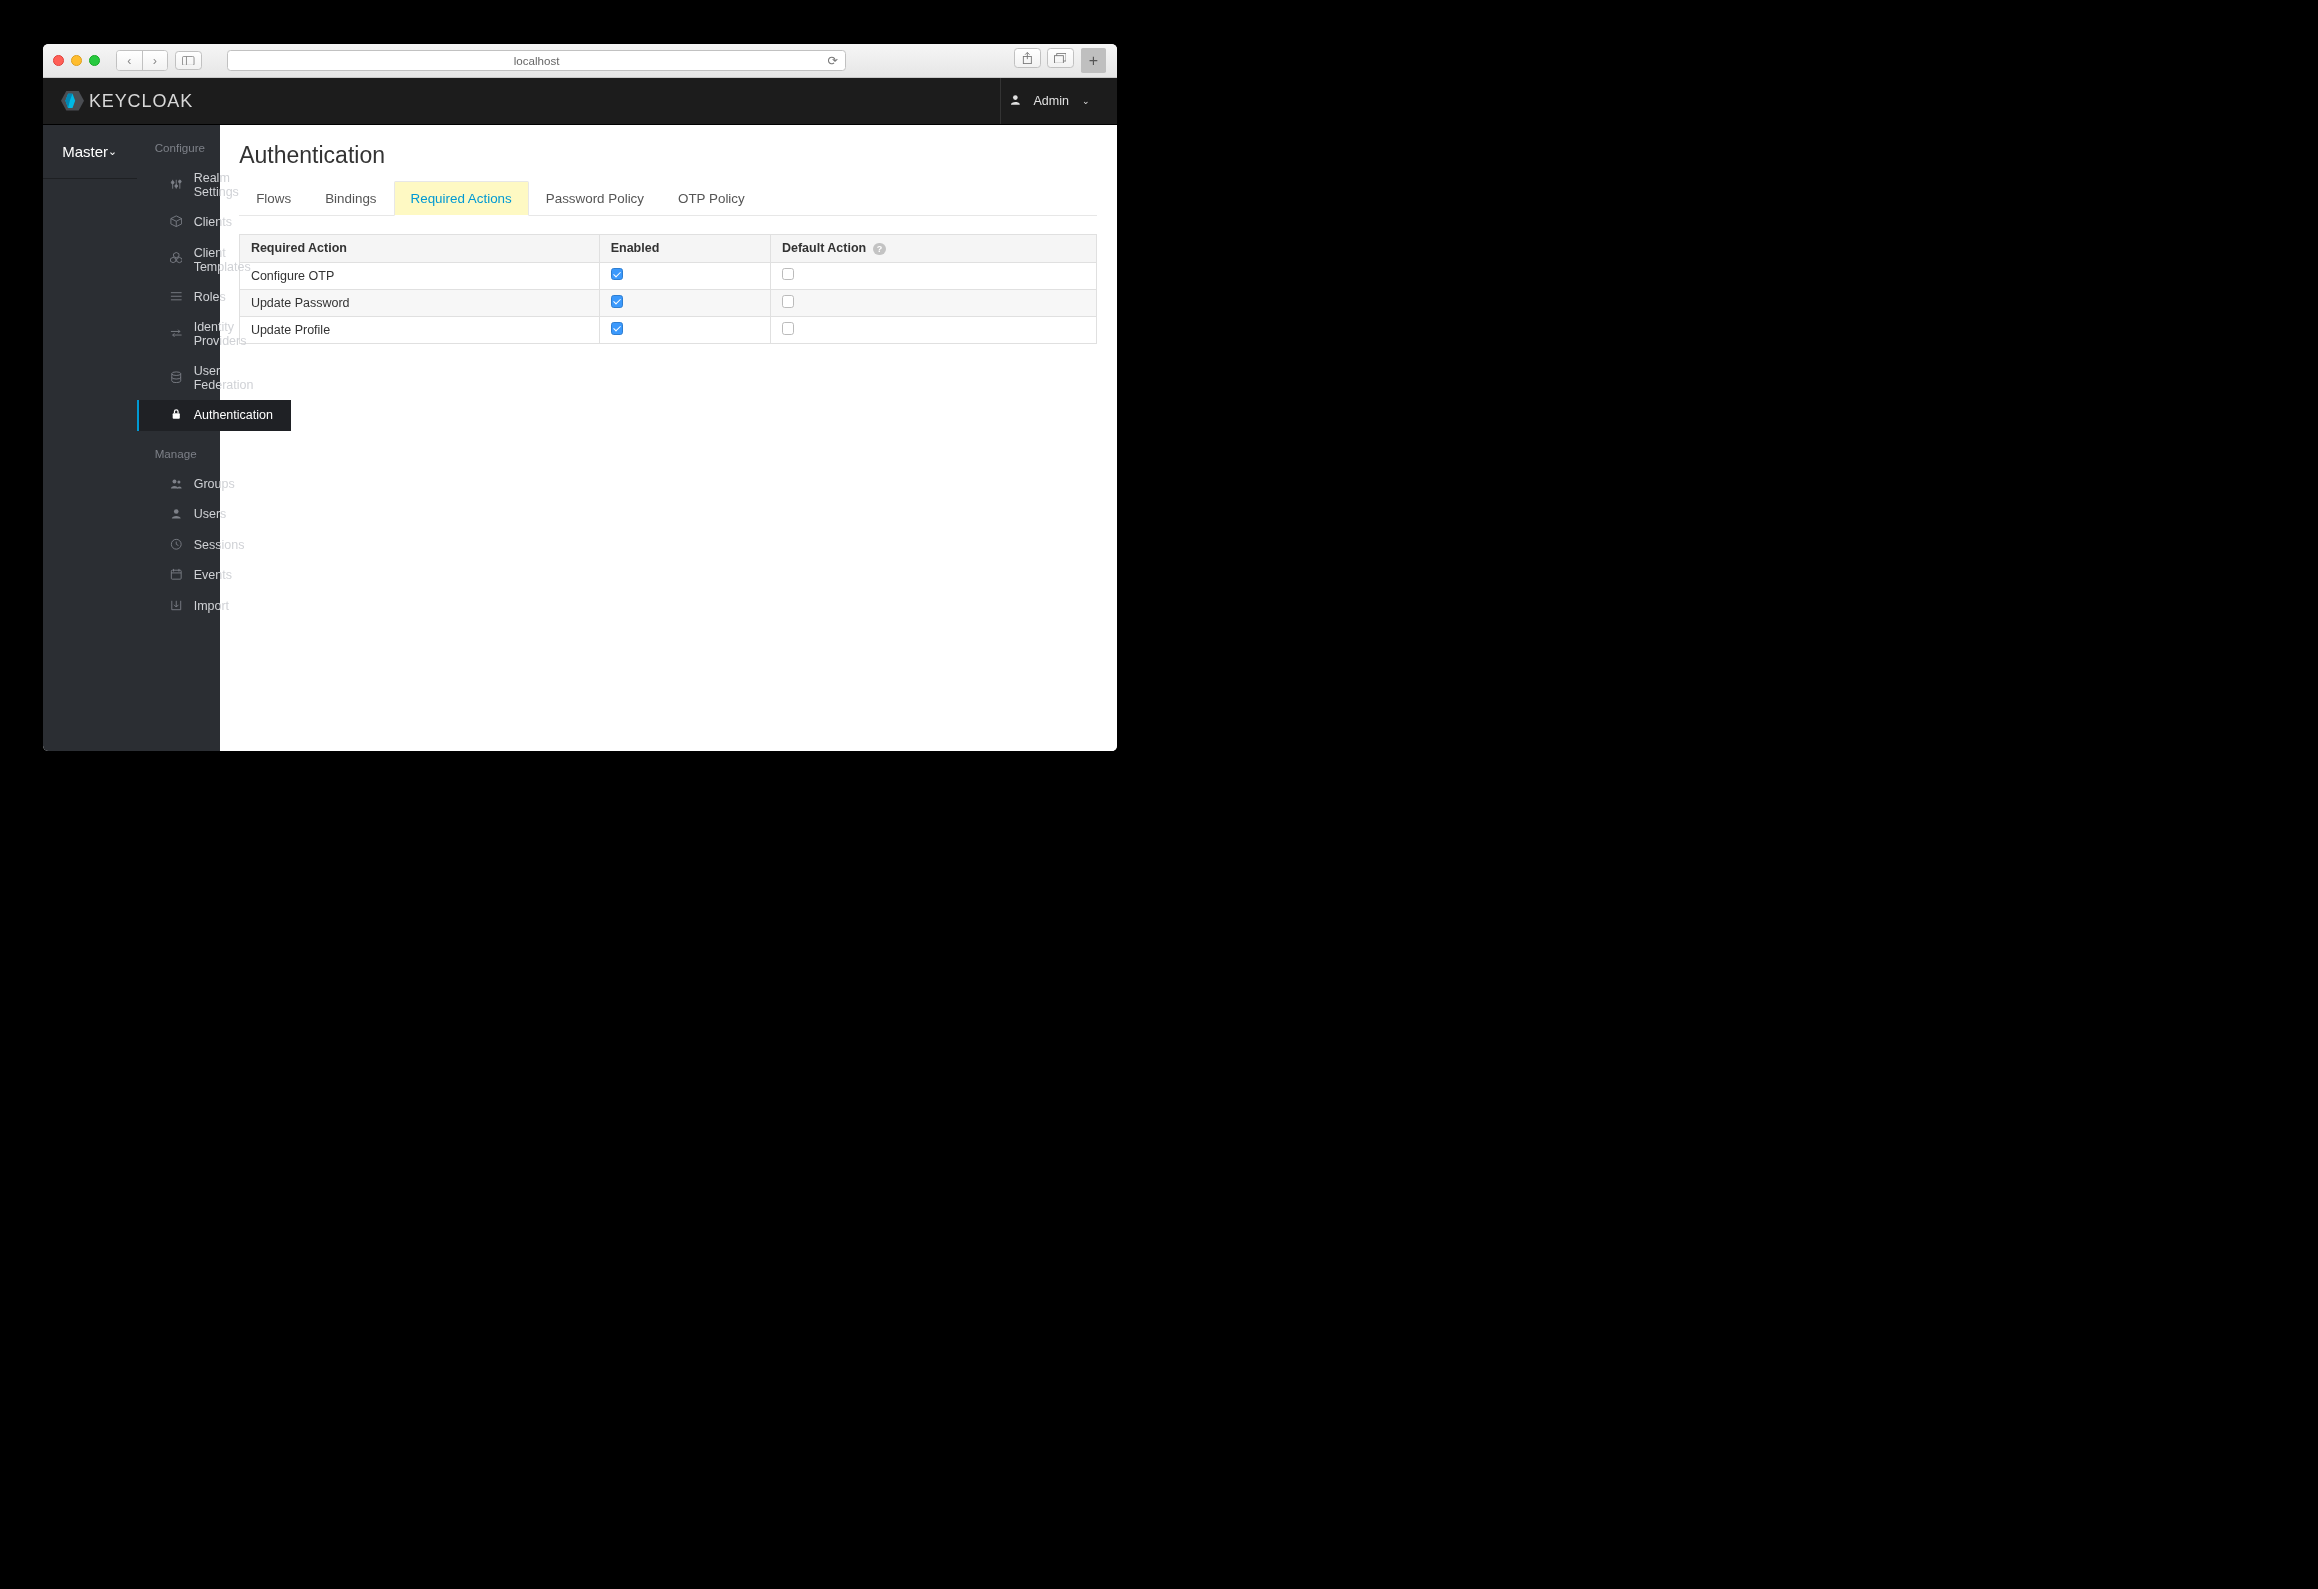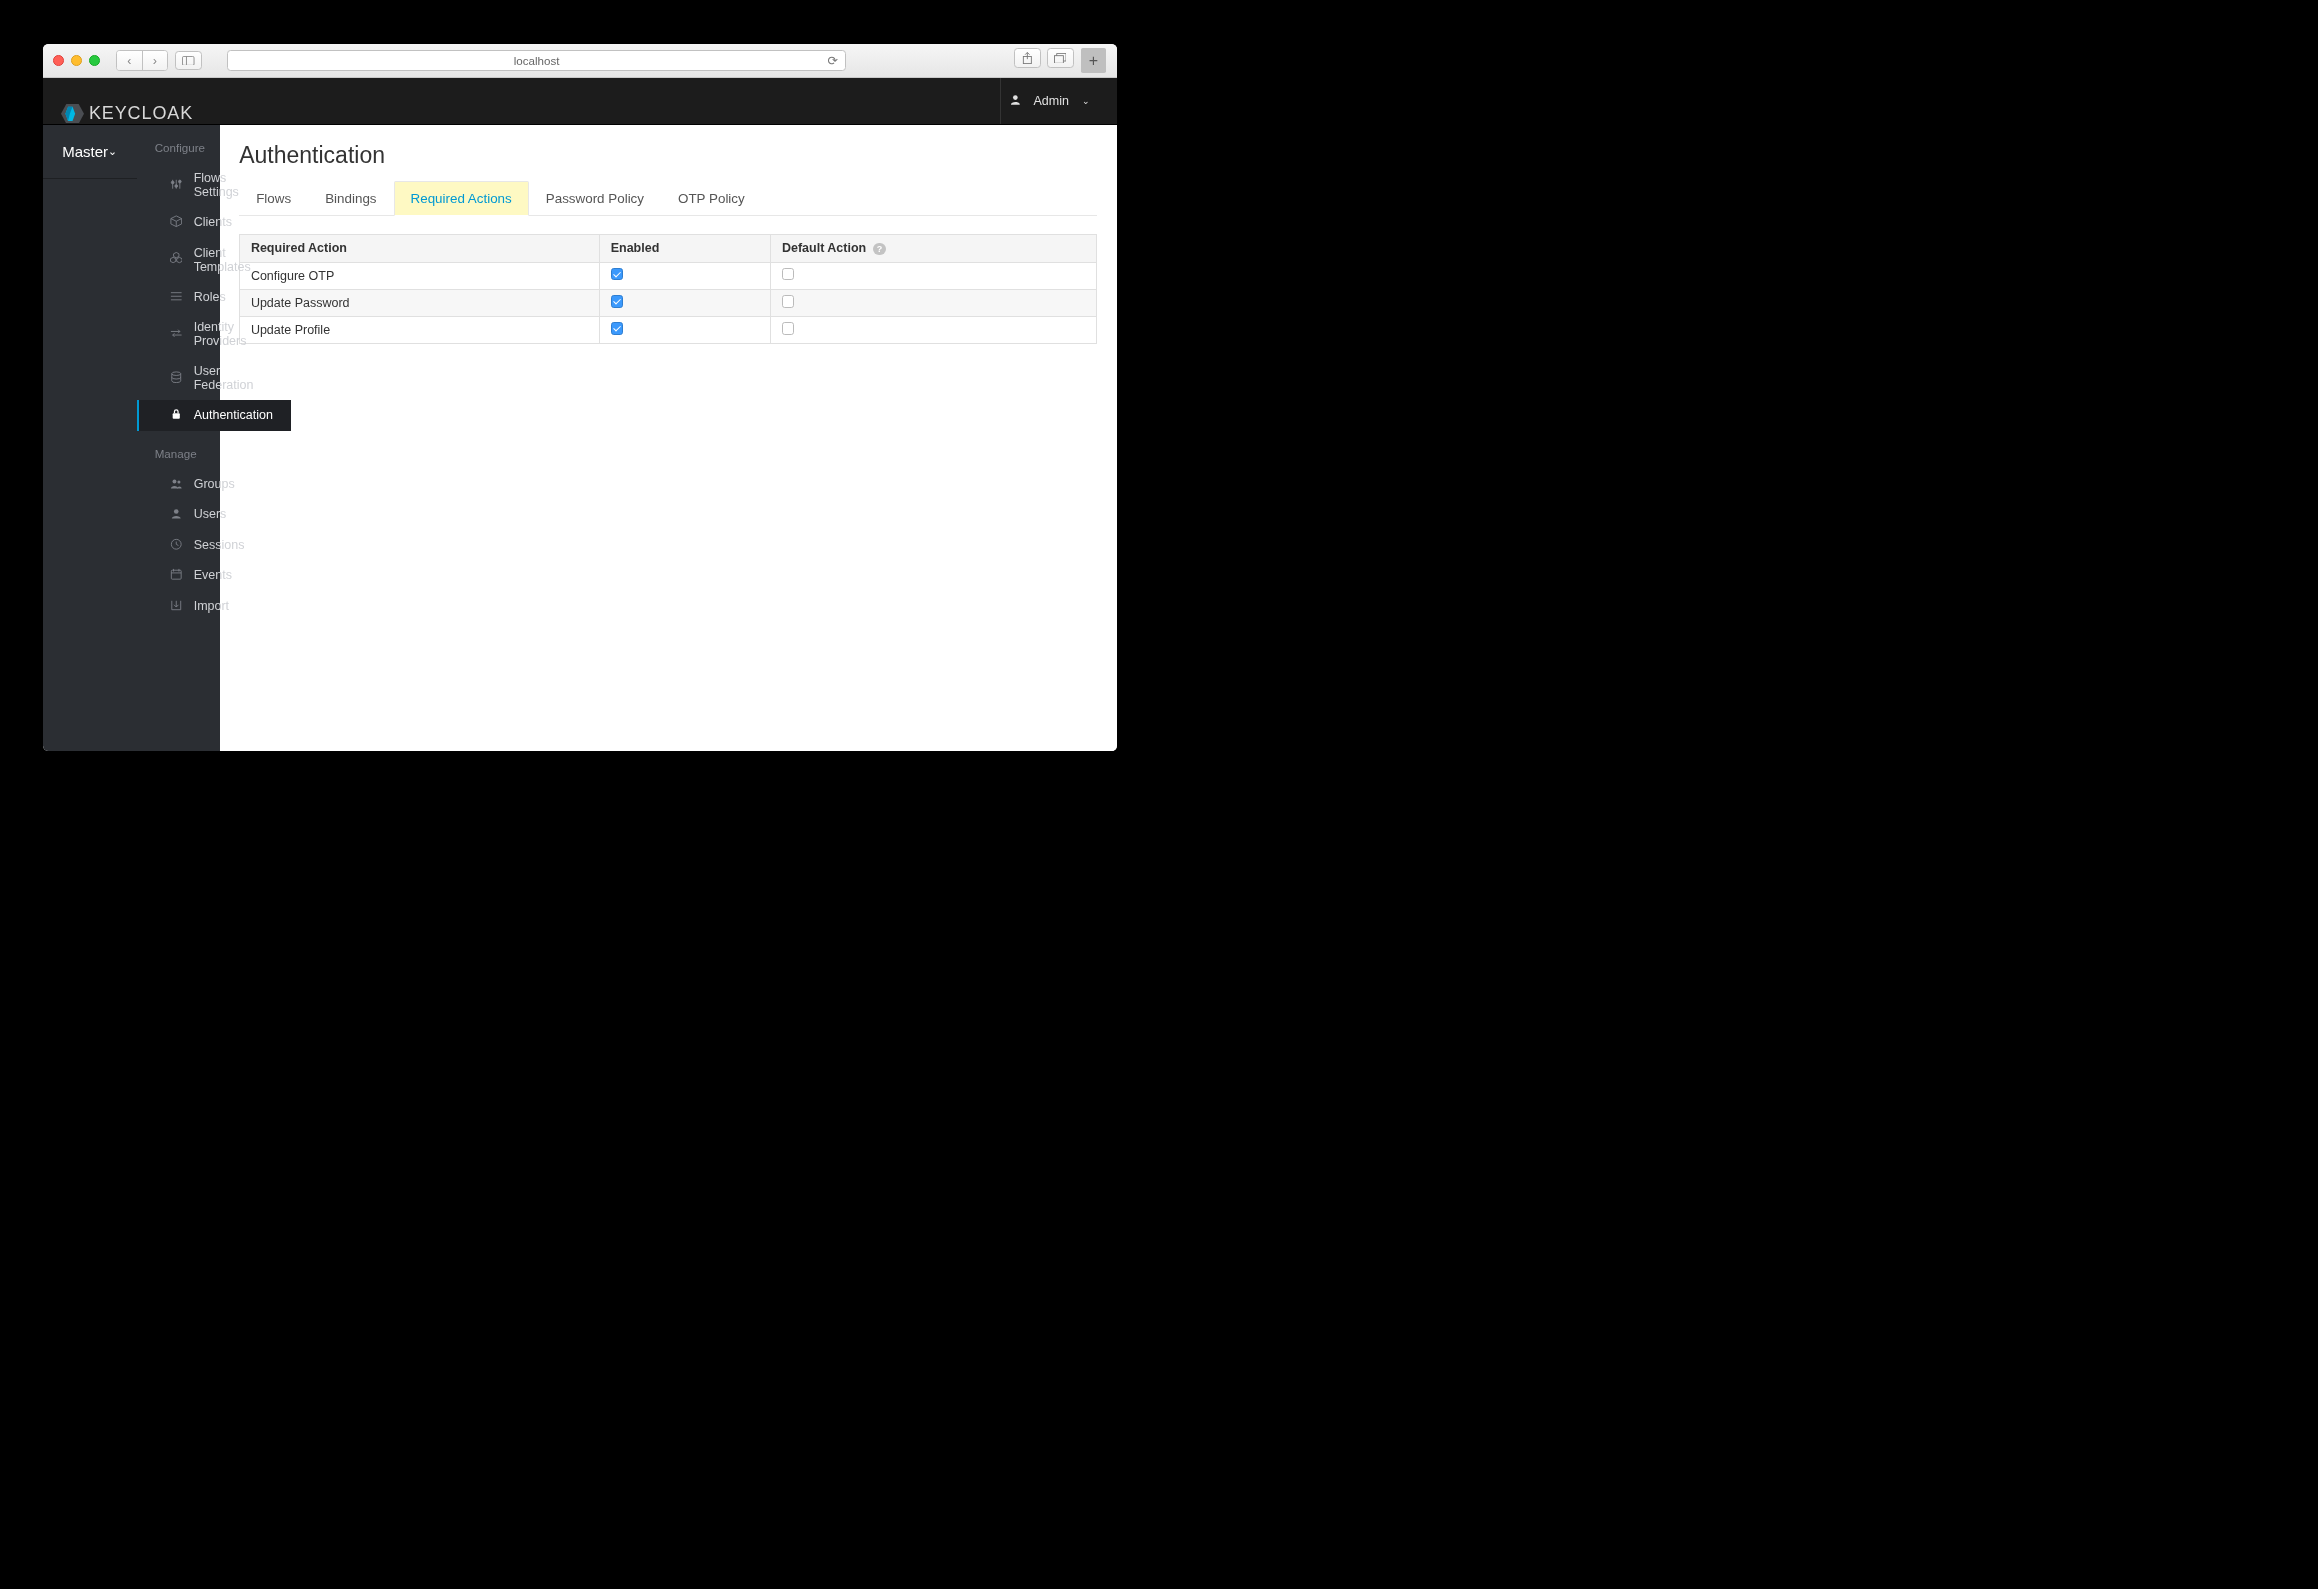--- a/index.html
+++ b/index.html
@@ -72,21 +72,21 @@
   .tab-plus {
     width: 25px; height:25px; background:#bfbfbf;
     display:flex; align-items:center; justify-content:center;
     color:#555; font-size:16px; border-radius:1.8px;
     margin-left: 1.8px;
   }
   
   .app { display:flex; height: calc(100% - 34px); }
   .topbar {
     position:absolute; top:34px; left:0; right:0;
-    height:47px; background:#1c1c1c; display:flex; align-items:flex-end;
+    height:47px; background:#1c1c1c; display:flex; align-items:center;
     padding: 0 18px; color:#fff; z-index:2;
     border-bottom:0.9px solid #000;
   }
   .logo { display:flex; align-items:center; gap:5.4px; font-weight:300; font-size:18px; letter-spacing:0.9px; color:#d8d8d8;}
   .logo-mark {
     width:23px; height:19.7px;
     position:relative;
     display:flex; align-items:center; justify-content:center;
   }
   .logo-mark svg { width:23px; height:19.7px;}
@@ -259,21 +259,21 @@
           <div class="sidebar-heading">Configure</div>
           <div class="sidebar-item">
             <span class="side-icon"><svg width="12.5" height="12.5" viewBox="0 0 14 14" stroke="currentColor" fill="none">
                 <line x1="3" y1="2" x2="3" y2="12"></line>
                 <circle cx="3" cy="5" r="1.5" fill="currentColor"></circle>
                 <line x1="7" y1="2" x2="7" y2="12"></line>
                 <circle cx="7" cy="9" r="1.5" fill="currentColor"></circle>
                 <line x1="11" y1="2" x2="11" y2="12"></line>
                 <circle cx="11" cy="4" r="1.5" fill="currentColor"></circle>
               </svg></span>
-            <span>Flows Settings</span>
+            <span>Realm Settings</span>
           </div>
           <div class="sidebar-item">
             <span class="side-icon"><svg width="12.5" height="12.5" viewBox="0 0 14 14" stroke="currentColor" fill="none">
                 <polygon points="7,1 13,4 13,10 7,13 1,10 1,4"></polygon>
                 <line x1="1" y1="4" x2="7" y2="7"></line>
                 <line x1="13" y1="4" x2="7" y2="7"></line>
                 <line x1="7" y1="7" x2="7" y2="13"></line>
               </svg></span>
             <span>Clients</span>
           </div>

